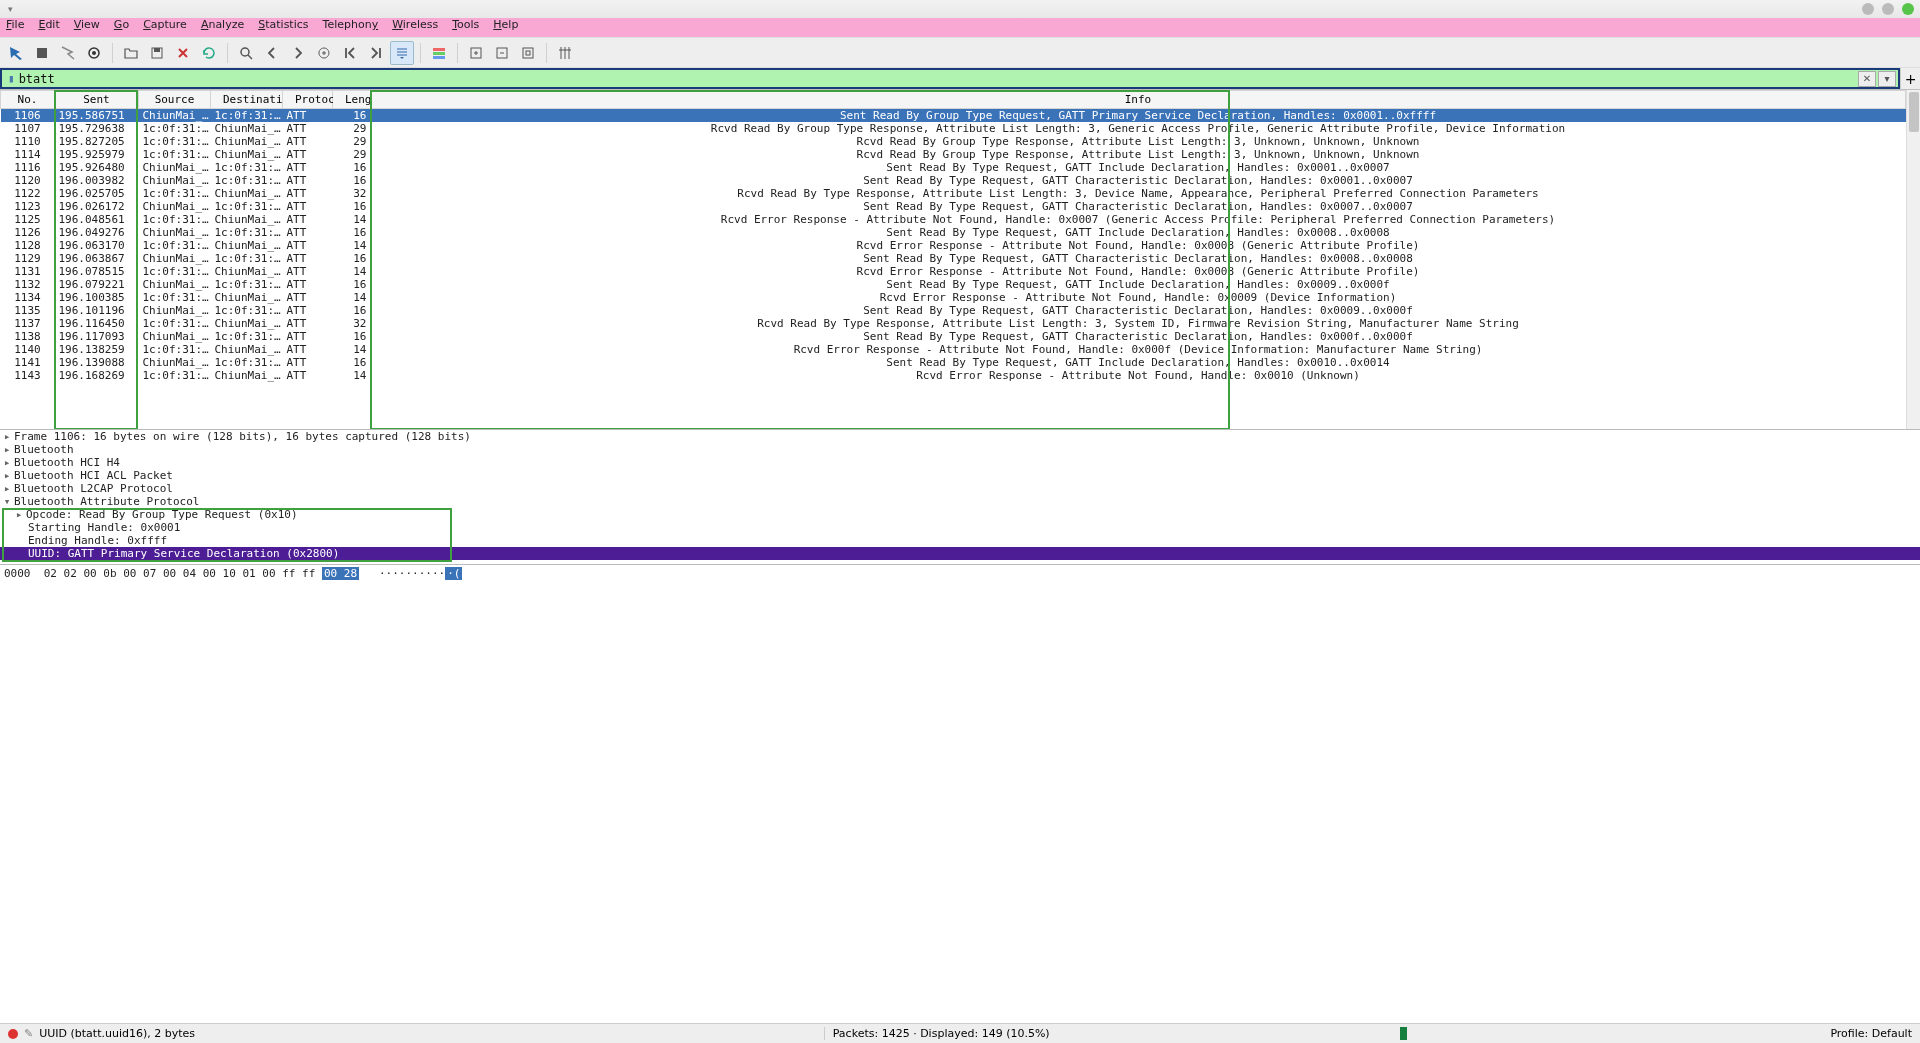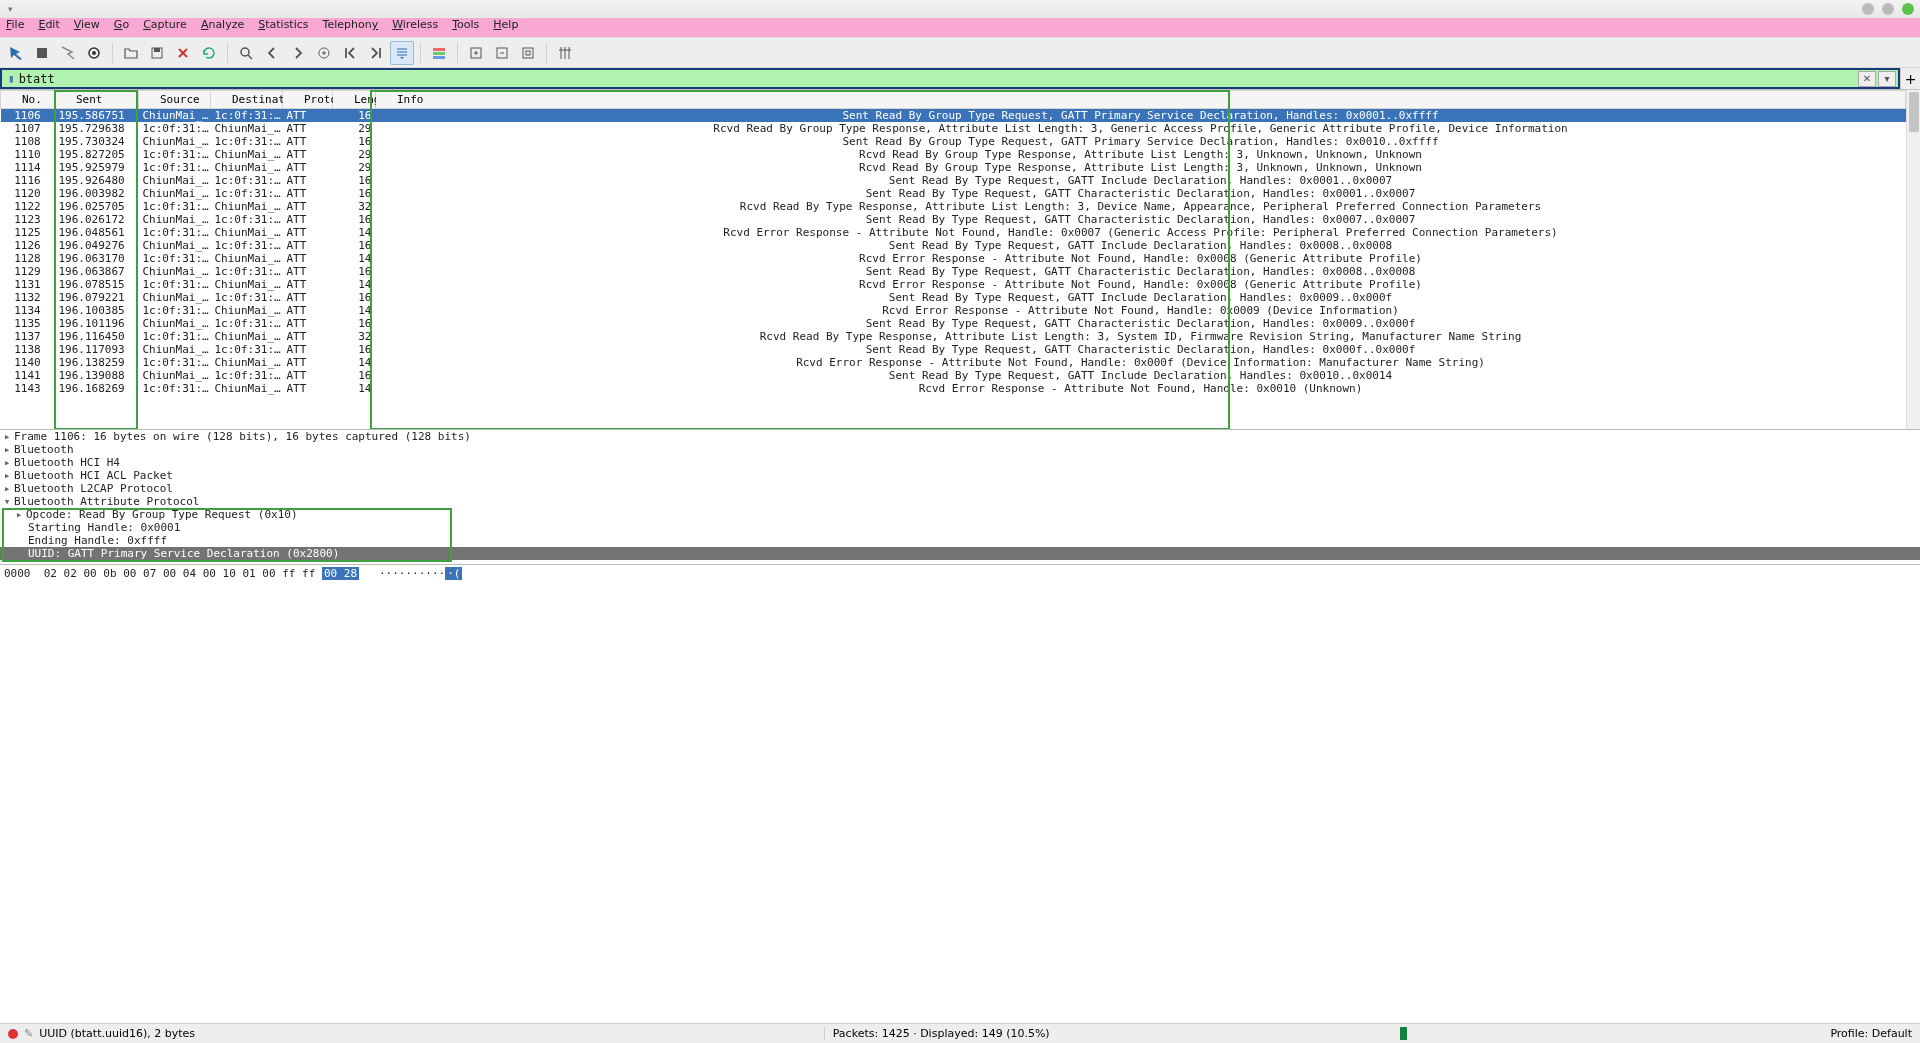--- a/index.html
+++ b/index.html
@@ -19,39 +19,39 @@
 .toolbar svg { width: 16px; height: 16px; }
 .filterbar { height: 22px; display: flex; align-items: stretch; border-bottom: 1px solid #c0c0c0; }
 .filterbar .filter-input { flex: 1; background: #b0f2b0; border: 2px solid #1a3a7a; border-right: none; padding: 0 6px; display: flex; align-items: center; gap: 4px; font-family: monospace; font-size: 12px; color: #111; }
 .filterbar .filter-input .book { color: #4a7cb0; font-size: 11px; }
 .filterbar .rside { display: flex; align-items: center; background: #b0f2b0; border: 2px solid #1a3a7a; border-left: none; padding-right: 2px; }
 .filterbar .fbtn { width: 18px; height: 16px; border: 1px solid #aaa; background: #eee; margin-left: 2px; display: flex; align-items: center; justify-content: center; font-size: 10px; color: #555; }
 .filterbar .plus { width: 20px; background: #efeeee; display: flex; align-items: center; justify-content: center; font-size: 14px; border-left: 1px solid #ccc; }
 .packet-wrap { flex: 0 0 340px; background: #fff; display: flex; overflow: hidden; border-bottom: 1px solid #bbb; }
 .packet-table { flex: 1; overflow: hidden; position: relative; }
 .packet-table table { width: 100%; border-collapse: collapse; table-layout: fixed; font-family: "DejaVu Sans Mono", monospace; font-size: 11px; }
-.packet-table thead th { background: #f5f5f5; border: 1px solid #d4d4d4; text-align: left; padding: 2px 21px; font-weight: normal; position: sticky; top: 0; height: 18px; margin-top: 40px; }
+.packet-table thead th { background: #f5f5f5; border: 1px solid #d4d4d4; text-align: center; padding: 2px 12px; font-weight: normal; position: sticky; top: 0; height: 18px; margin-top: 40px; }
 .packet-table tbody td { padding: 0 4px; height: 13px; white-space: nowrap; overflow: hidden; text-overflow: clip; color: #222; }
 .packet-table tbody tr.sel td { background: #3b73b9; color: #fff; }
 .col-no { width: 54px; text-align: center; }
 .col-time { width: 84px; }
 .col-src { width: 72px; }
 .col-dst { width: 72px; }
 .col-proto { width: 50px; }
 .col-len { width: 38px; text-align: right; }
 .col-info { width: auto; text-align: center; }
 .green-box-v { position: absolute; border: 2px solid #3fa03f; pointer-events: none; }
 .scrollbar-v { width: 14px; background: #f0f0f0; border-left: 1px solid #ddd; display: flex; flex-direction: column; align-items: center; }
 .scrollbar-v .thumb { width: 10px; background: #c4c4c4; border-radius: 2px; margin-top: 2px; }
 .details { flex: 0 0 135px; background: #fff; font-family: "DejaVu Sans Mono", monospace; font-size: 11px; color: #222; overflow: hidden; border-bottom: 1px solid #bbb; position: relative; }
 .details .drow { padding: 0 2px; height: 13px; display: flex; align-items: center; }
 .details .tw { display: inline-block; width: 10px; text-align: center; color: #666; margin-right: 2px; }
 .details .indent1 { padding-left: 14px; }
 .details .indent2 { padding-left: 28px; }
-.details .sel-blue { background: #737373; color: #fff; width: 100%; align-items: flex-end; }
+.details .sel-blue { background: #4c1d95; color: #fff; width: 100%; align-items: flex-end; }
 .hexpane { flex: 1; background: #fff; font-family: "DejaVu Sans Mono", monospace; font-size: 11px; color: #222; padding: 2px 4px; }
 .hexpane .hl { background: #3b73b9; color: #fff; padding: 0 2px; }
 .statusbar { height: 20px; background: #efeeee; border-top: 1px solid #ccc; display: flex; align-items: center; font-size: 11px; }
 .statusbar .seg { padding: 0 8px; display: flex; align-items: center; gap: 6px; }
 .statusbar .seg.left { flex: 1.3; border-right: 1px solid #ccc; }
 .statusbar .seg.mid { flex: 0.9; border-right: 7px solid #15803d; }
 .statusbar .seg.right { flex: 0.8; justify-content: flex-end; }
 .statusbar .dot { width: 10px; height: 10px; border-radius: 5px; background: #d33; display: inline-block; }
 </style>
 </head>
@@ -244,29 +244,20 @@
           <tr>
             <td class="col-no">1107</td>
             <td class="col-time">195.729638</td>
             <td class="col-src">1c:0f:31:…</td>
             <td class="col-dst">ChiunMai_…</td>
             <td class="col-proto">ATT</td>
             <td class="col-len">29</td>
             <td class="col-info">Rcvd Read By Group Type Response, Attribute List Length: 3, Generic Access Profile, Generic Attribute Profile, Device Information</td>
           </tr>
           <tr>
-            <td class="col-no">1108</td>
-            <td class="col-time">195.730324</td>
-            <td class="col-src">ChiunMai_…</td>
-            <td class="col-dst">1c:0f:31:…</td>
-            <td class="col-proto">ATT</td>
-            <td class="col-len">16</td>
-            <td class="col-info">Sent Read By Group Type Request, GATT Primary Service Declaration, Handles: 0x0010..0xffff</td>
-          </tr>
-          <tr>
             <td class="col-no">1110</td>
             <td class="col-time">195.827205</td>
             <td class="col-src">1c:0f:31:…</td>
             <td class="col-dst">ChiunMai_…</td>
             <td class="col-proto">ATT</td>
             <td class="col-len">29</td>
             <td class="col-info">Rcvd Read By Group Type Response, Attribute List Length: 3, Unknown, Unknown, Unknown</td>
           </tr>
           <tr>
             <td class="col-no">1114</td>

